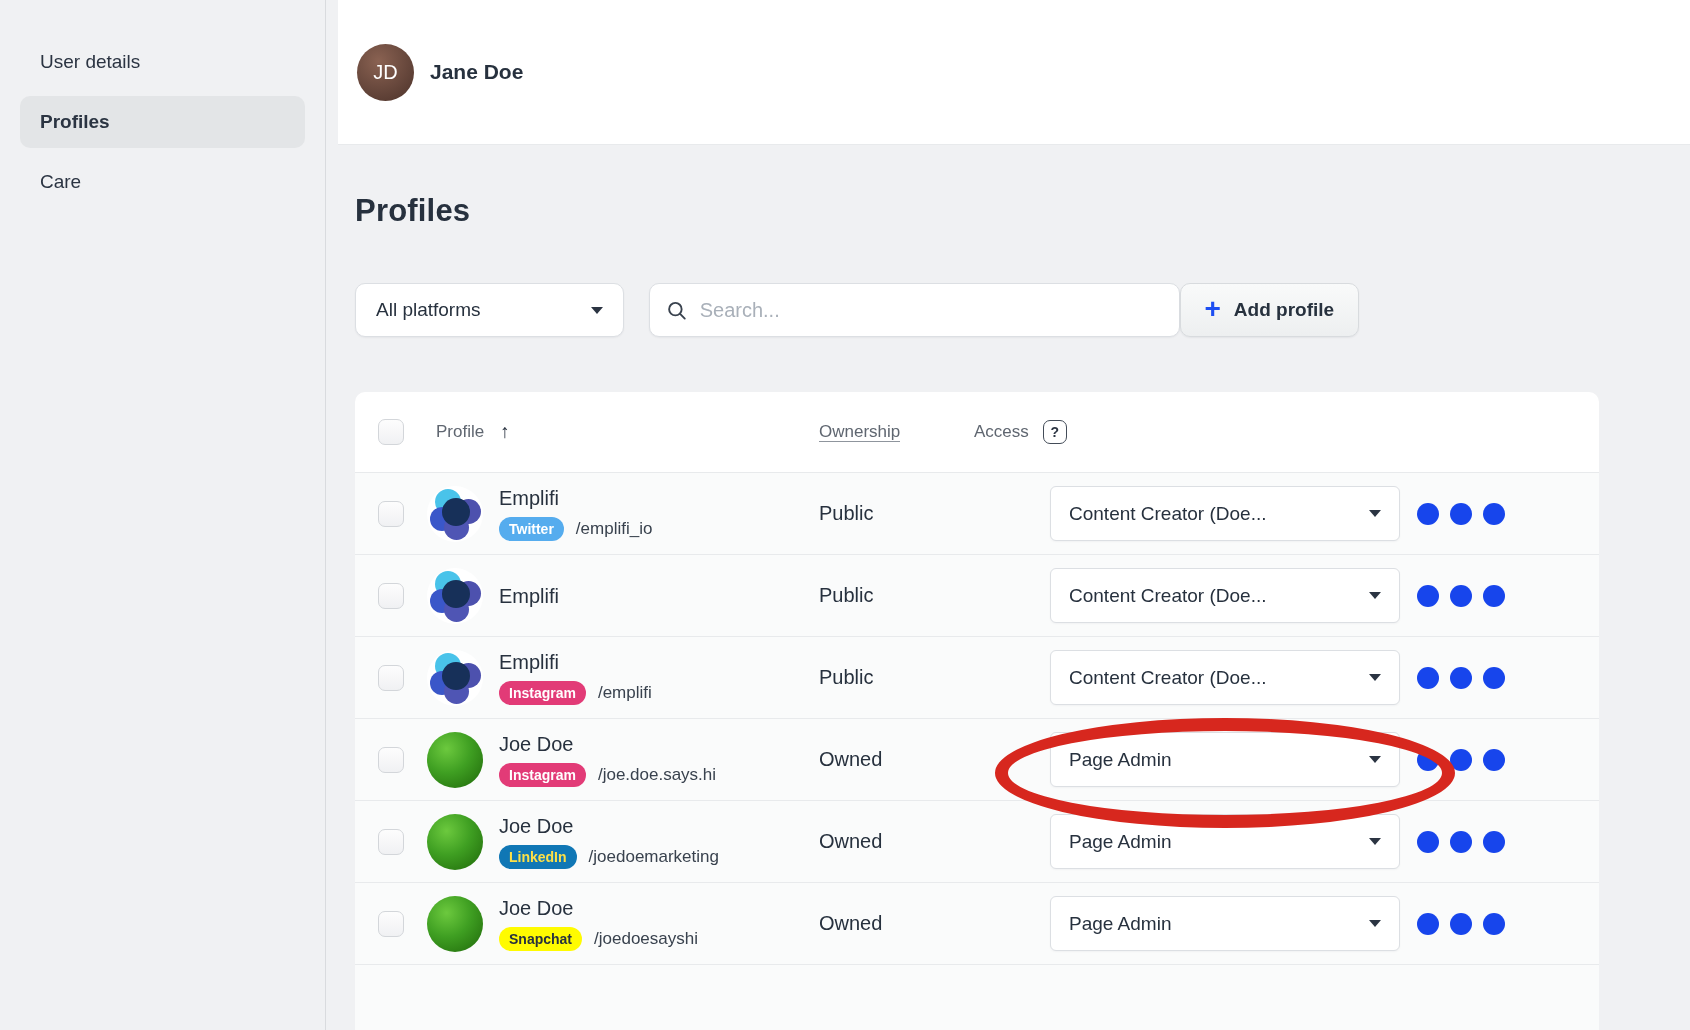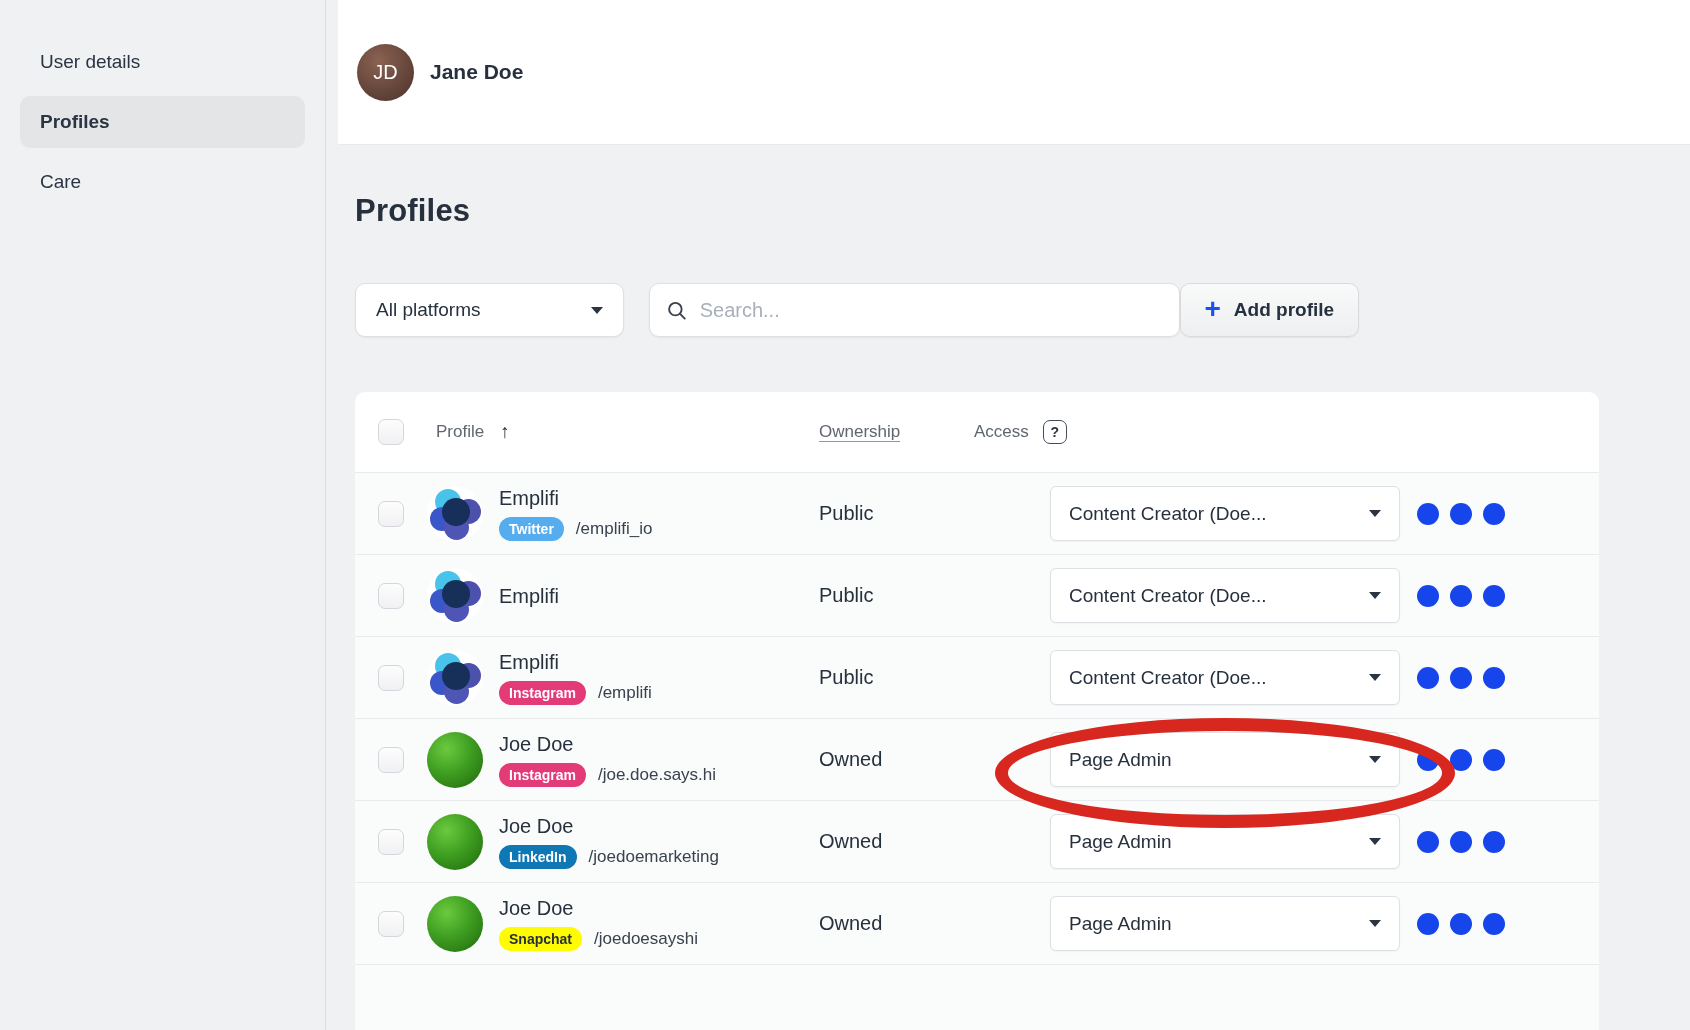--- a/index.html
+++ b/index.html
@@ -319,21 +319,21 @@
     <div>
       <div class="cell-avatar avatar-clover">
         
         
         
       </div>
     </div>
     <div class="cell-name">
       <div class="r-name">Joe Doe</div>
       <div class="r-sub">
-        <span class="badge" style="background: rgb(16, 119, 181); color: #ffffff;">LinkedIn</span>
+        <span class="badge" style="background: rgb(16, 119, 181); color: #fde047;">LinkedIn</span>
         <span class="r-handle">/joedoemarketing</span>
       </div>
     </div>
     <div class="cell-own">Owned</div>
     <div class="cell-role">
       <div class="role-dd">
         <span class="val">Page Admin</span>
         <span class="caret"></span>
       </div>
     </div>

